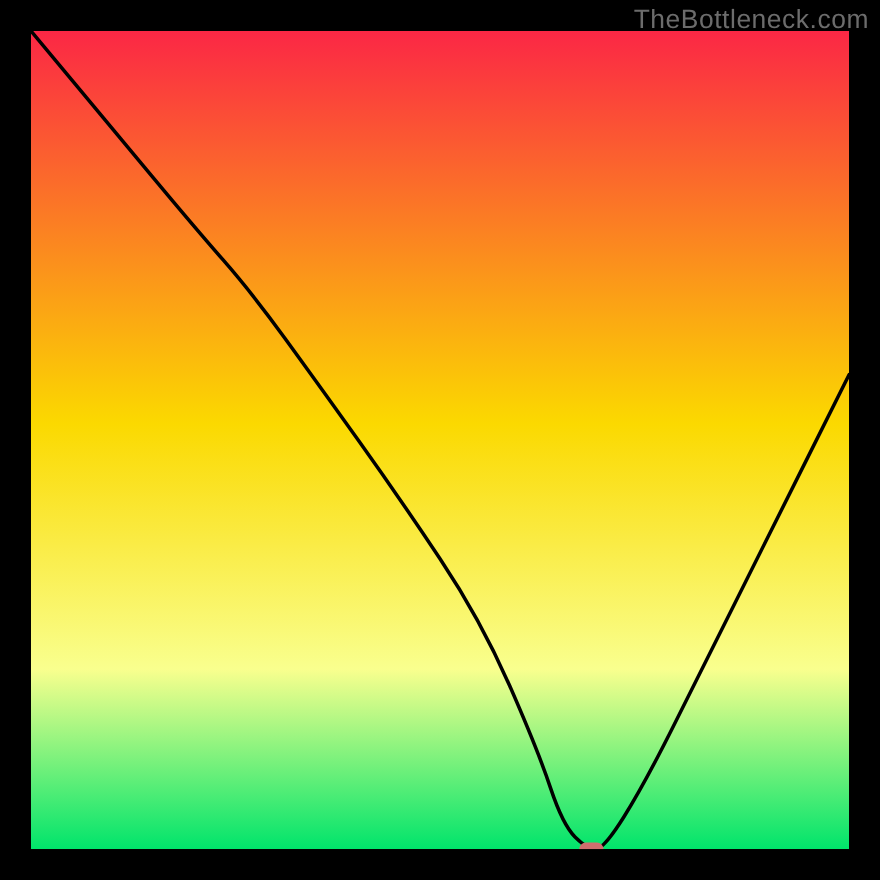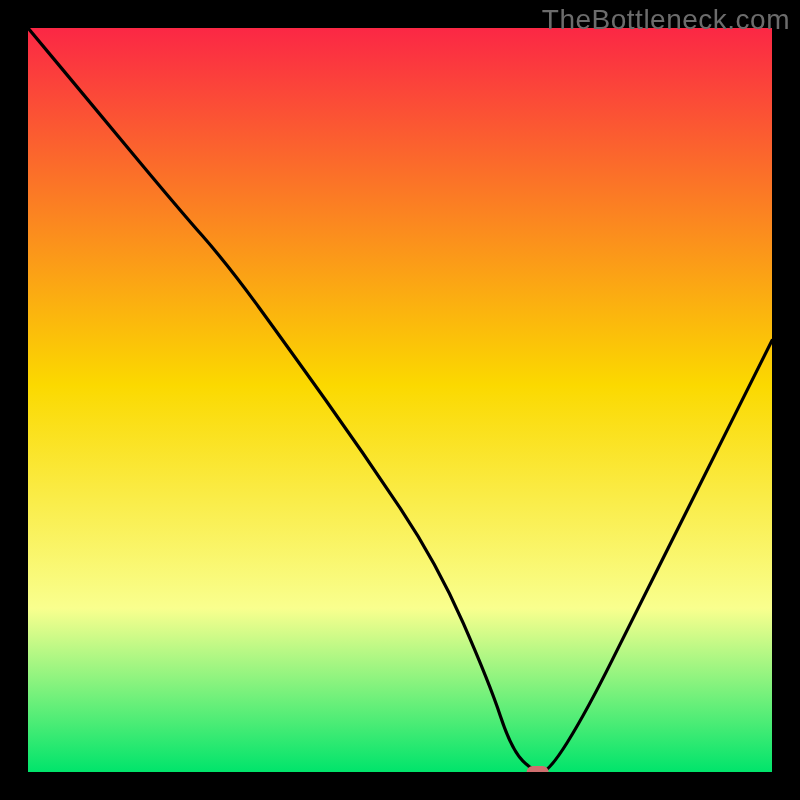--- a/index.html
+++ b/index.html
@@ -15,21 +15,21 @@
     position: relative;
     width: 800px;
     height: 800px;
     background: #000;
   }
   .watermark {
     position: absolute;
     top: 4px;
     right: 10px;
     color: #6c6c6c;
-    font-size: 28px;
+    font-size: 24px;
     letter-spacing: 0.5px;
     z-index: 5;
     margin-left: 24px;
   }
   .plot {
     position: absolute;
     left: 28px;
     top: 28px;
     width: 744px;
     height: 744px;

